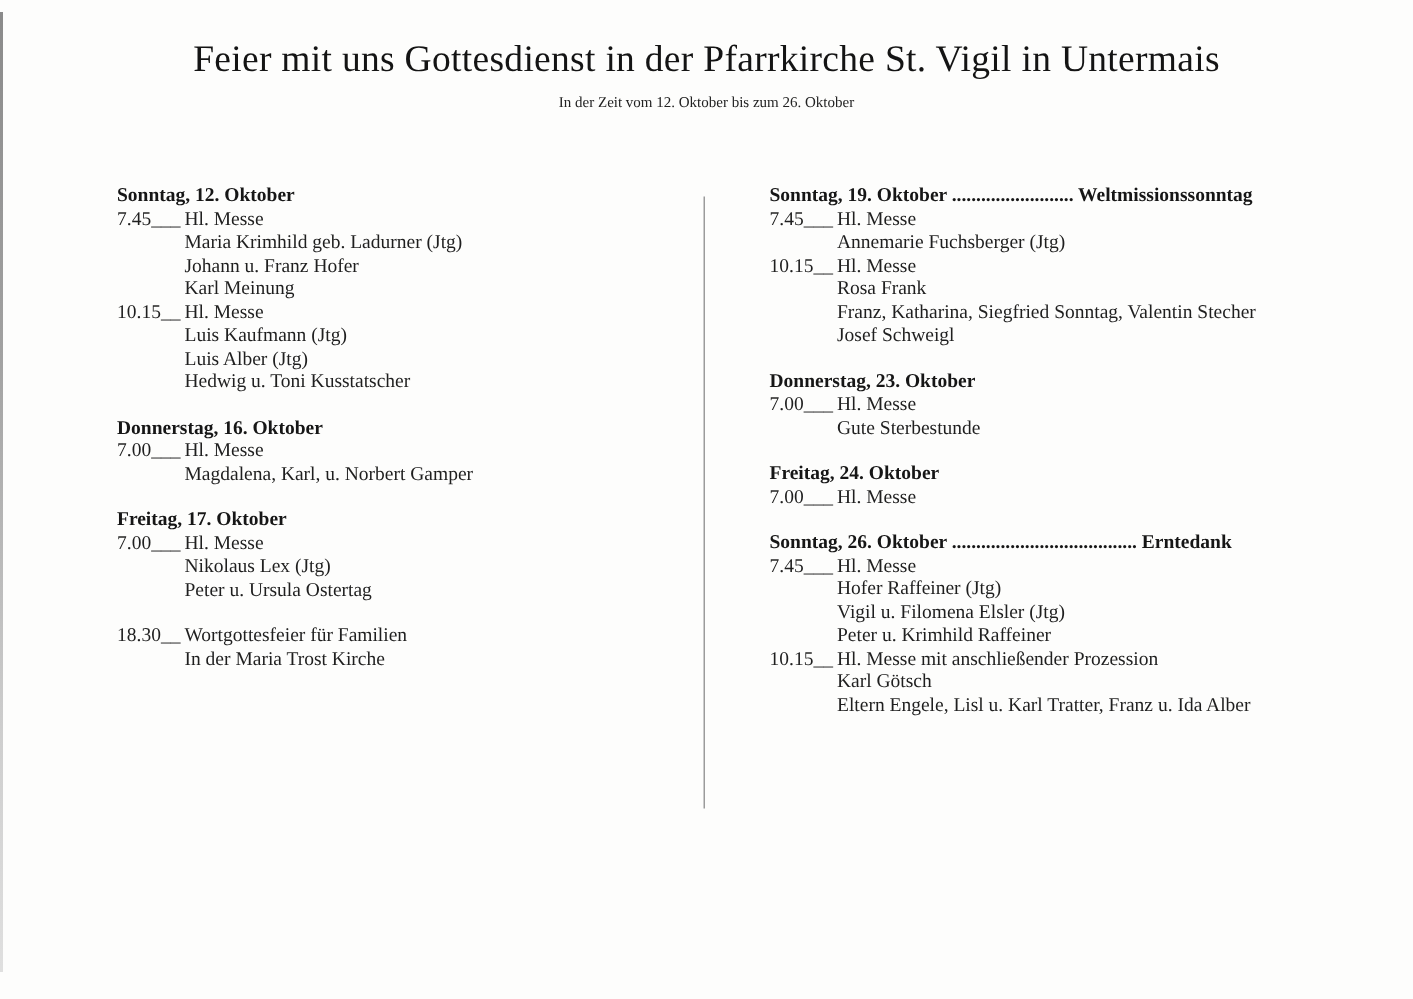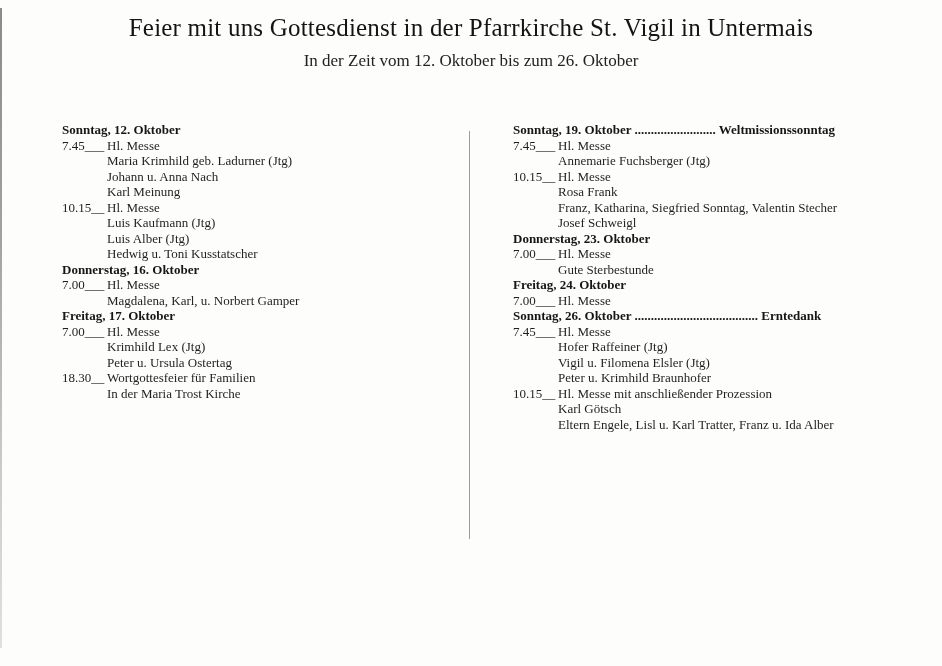--- a/index.html
+++ b/index.html
@@ -19,51 +19,51 @@
   .scan-edge {
     position: absolute;
     left: 0;
     top: 8px;
     width: 2px;
     height: 640px;
     background: linear-gradient(to bottom, #6e6e6e 0%, #8a8a8a 35%, #c2c2c2 75%, #d8d8d8 100%);
     opacity: 0.8;
   }
   .page-header {
-    padding-top: 14px;
+    padding-top: 26px;
     text-align: center;
   }
   .doc-title {
     font-size: 25px;
     font-weight: 500;
     letter-spacing: 0.2px;
     color: #141414;
   }
   .doc-subtitle {
     margin-top: 9px;
-    font-size: 17px;
+    font-size: 10px;
     color: #222;
   }
   .column {
     position: absolute;
     top: 122px;
     font-size: 13px;
     line-height: 15.5px;
   }
-  .column-left  { left: 62px;  width: 382px; }
+  .column-left  { left: 78px;  width: 382px; }
   .column-right { left: 513px; width: 372px; }
   .v-divider {
     position: absolute;
     left: 469px;
     top: 131px;
     width: 1px;
     height: 408px;
     background: #9b9b9b;
   }
-  .block + .block { }
+  .block + .block { margin-top: 15px; }
   .day-heading {
     font-weight: bold;
     white-space: nowrap;
     color: #161616;
   }
   .time-line { white-space: nowrap; }
   .time {
     display: inline-block;
     width: 45px;
     overflow: hidden;
@@ -88,42 +88,42 @@
 
 <div class="v-divider"></div>
 
 <main>
   <section class="column column-left">
       <div class="block">
         <div class="day-heading">Sonntag, 12. Oktober</div>
         <div class="entry">
           <div class="time-line"><span class="time">7.45___</span><span class="event">Hl. Messe</span></div>
           <div class="intention">Maria Krimhild geb. Ladurner (Jtg)</div>
-          <div class="intention">Johann u. Anna Nach</div>
+          <div class="intention">Johann u. Franz Hofer</div>
           <div class="intention">Karl Meinung</div>
         </div>
         <div class="entry">
           <div class="time-line"><span class="time">10.15__</span><span class="event">Hl. Messe</span></div>
           <div class="intention">Luis Kaufmann (Jtg)</div>
           <div class="intention">Luis Alber (Jtg)</div>
           <div class="intention">Hedwig u. Toni Kusstatscher</div>
         </div>
       </div>
       <div class="block">
         <div class="day-heading">Donnerstag, 16. Oktober</div>
         <div class="entry">
           <div class="time-line"><span class="time">7.00___</span><span class="event">Hl. Messe</span></div>
           <div class="intention">Magdalena, Karl, u. Norbert Gamper</div>
         </div>
       </div>
       <div class="block">
         <div class="day-heading">Freitag, 17. Oktober</div>
         <div class="entry">
           <div class="time-line"><span class="time">7.00___</span><span class="event">Hl. Messe</span></div>
-          <div class="intention">Krimhild Lex (Jtg)</div>
+          <div class="intention">Nikolaus Lex (Jtg)</div>
           <div class="intention">Peter u. Ursula Ostertag</div>
         </div>
       </div>
       <div class="block">
         <div class="entry">
           <div class="time-line"><span class="time">18.30__</span><span class="event">Wortgottesfeier für Familien</span></div>
           <div class="intention">In der Maria Trost Kirche</div>
         </div>
       </div>
     </section>
@@ -153,21 +153,21 @@
         <div class="entry">
           <div class="time-line"><span class="time">7.00___</span><span class="event">Hl. Messe</span></div>
         </div>
       </div>
       <div class="block">
         <div class="day-heading">Sonntag, 26. Oktober ...................................... Erntedank</div>
         <div class="entry">
           <div class="time-line"><span class="time">7.45___</span><span class="event">Hl. Messe</span></div>
           <div class="intention">Hofer Raffeiner (Jtg)</div>
           <div class="intention">Vigil u. Filomena Elsler (Jtg)</div>
-          <div class="intention">Peter u. Krimhild Braunhofer</div>
+          <div class="intention">Peter u. Krimhild Raffeiner</div>
         </div>
         <div class="entry">
           <div class="time-line"><span class="time">10.15__</span><span class="event">Hl. Messe mit anschließender Prozession</span></div>
           <div class="intention">Karl Götsch</div>
           <div class="intention">Eltern Engele, Lisl u. Karl Tratter, Franz u. Ida Alber</div>
         </div>
       </div>
     </section>
 </main>
 

